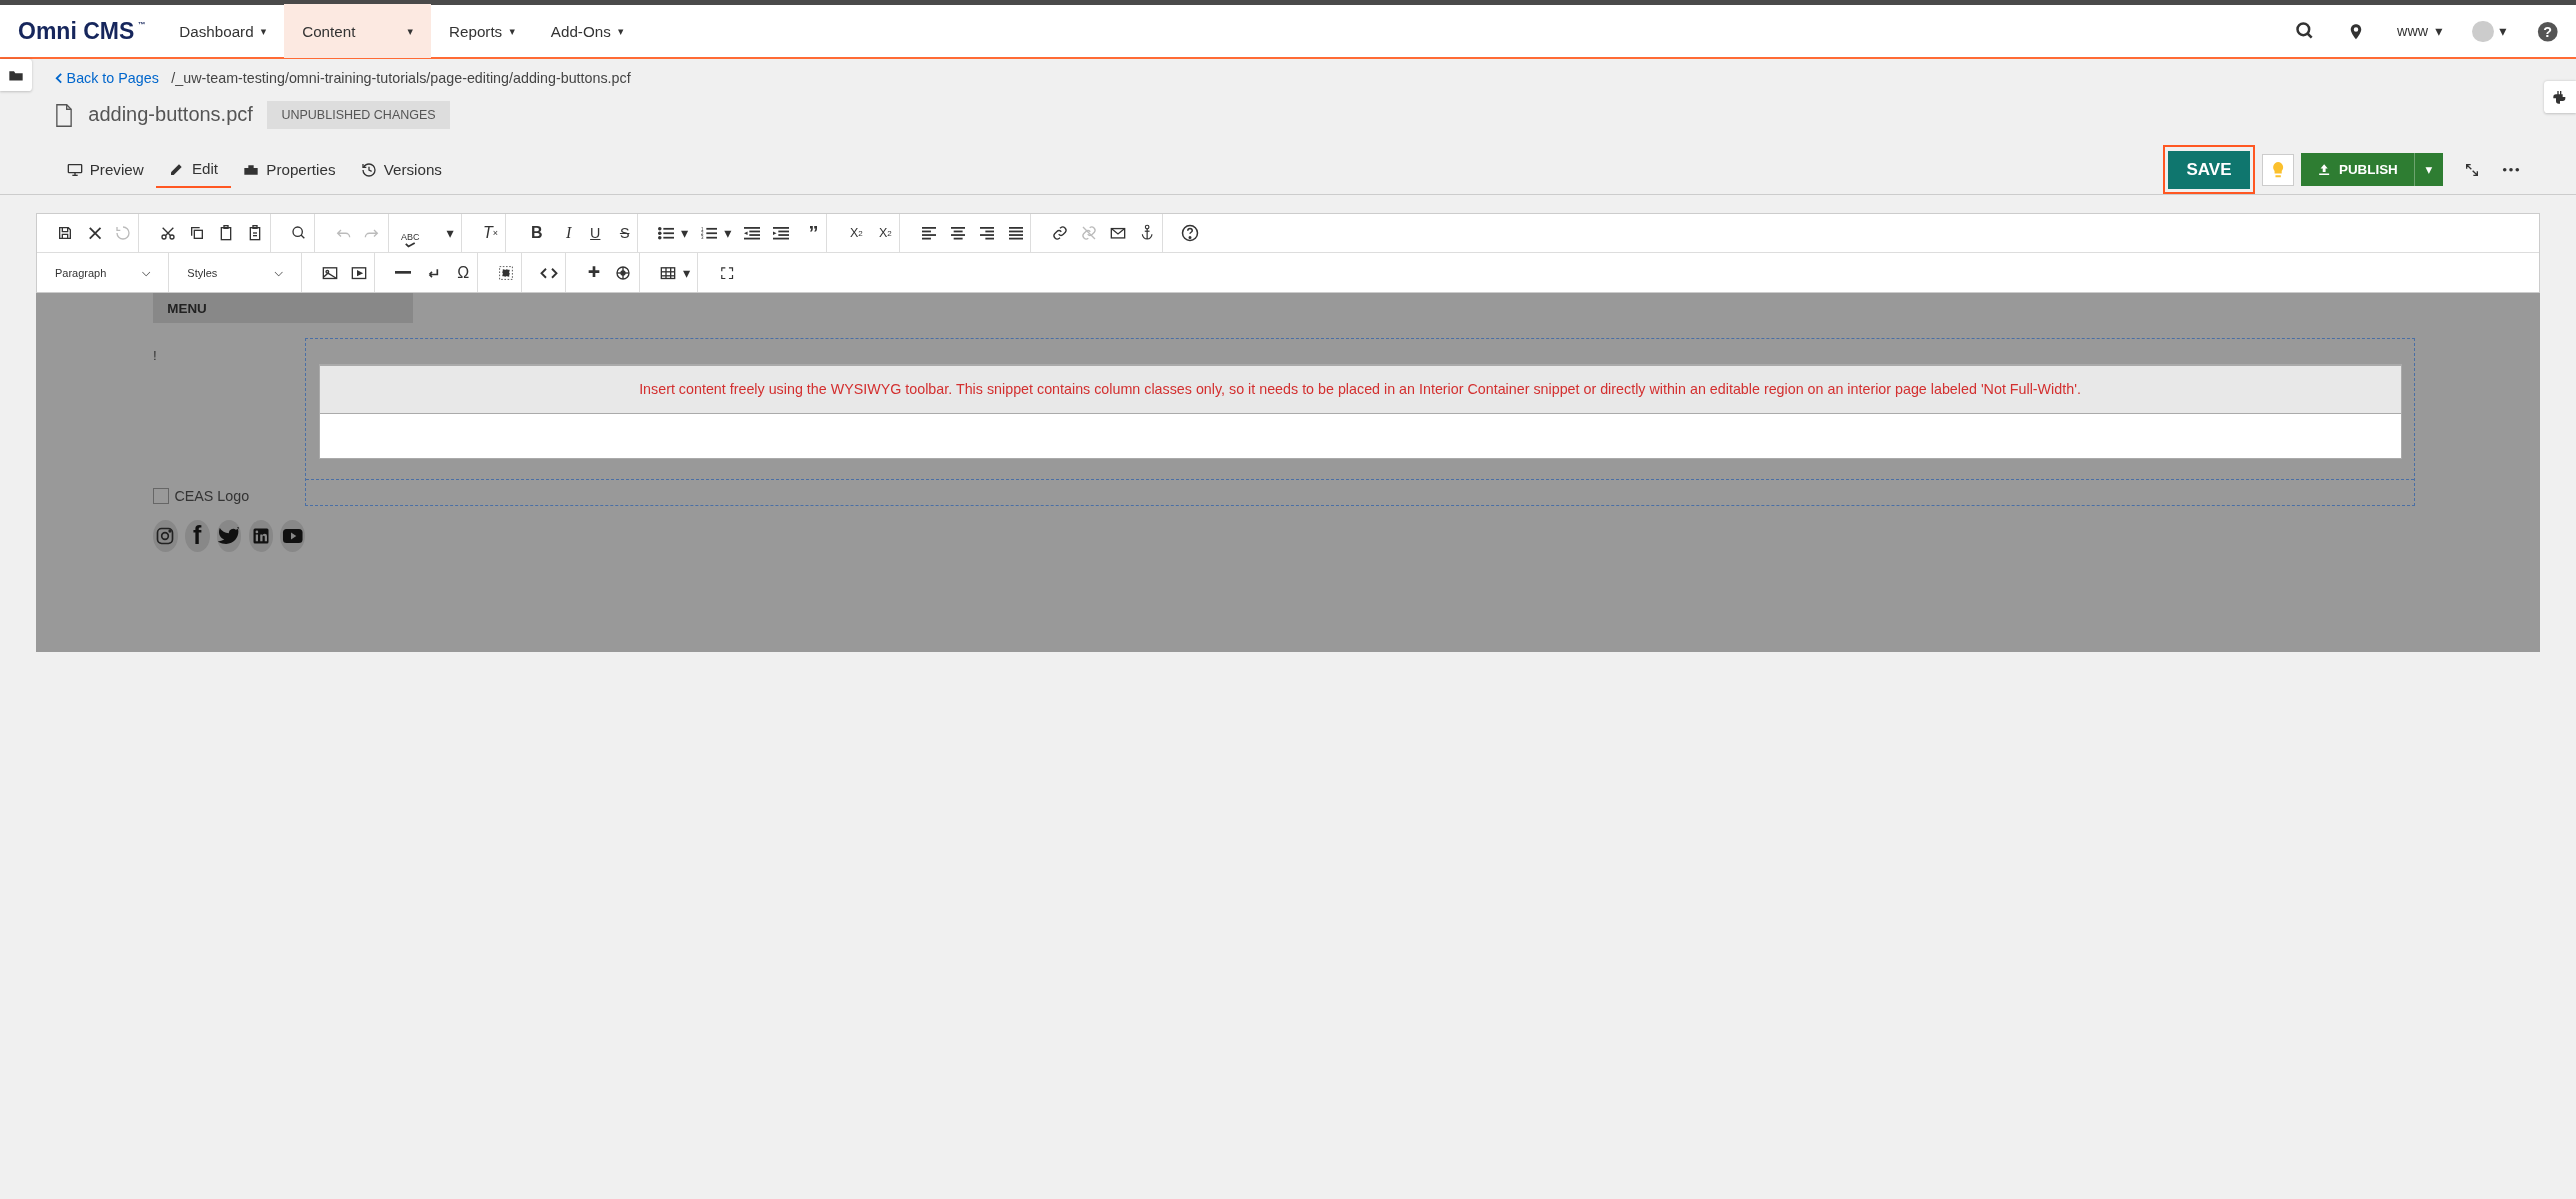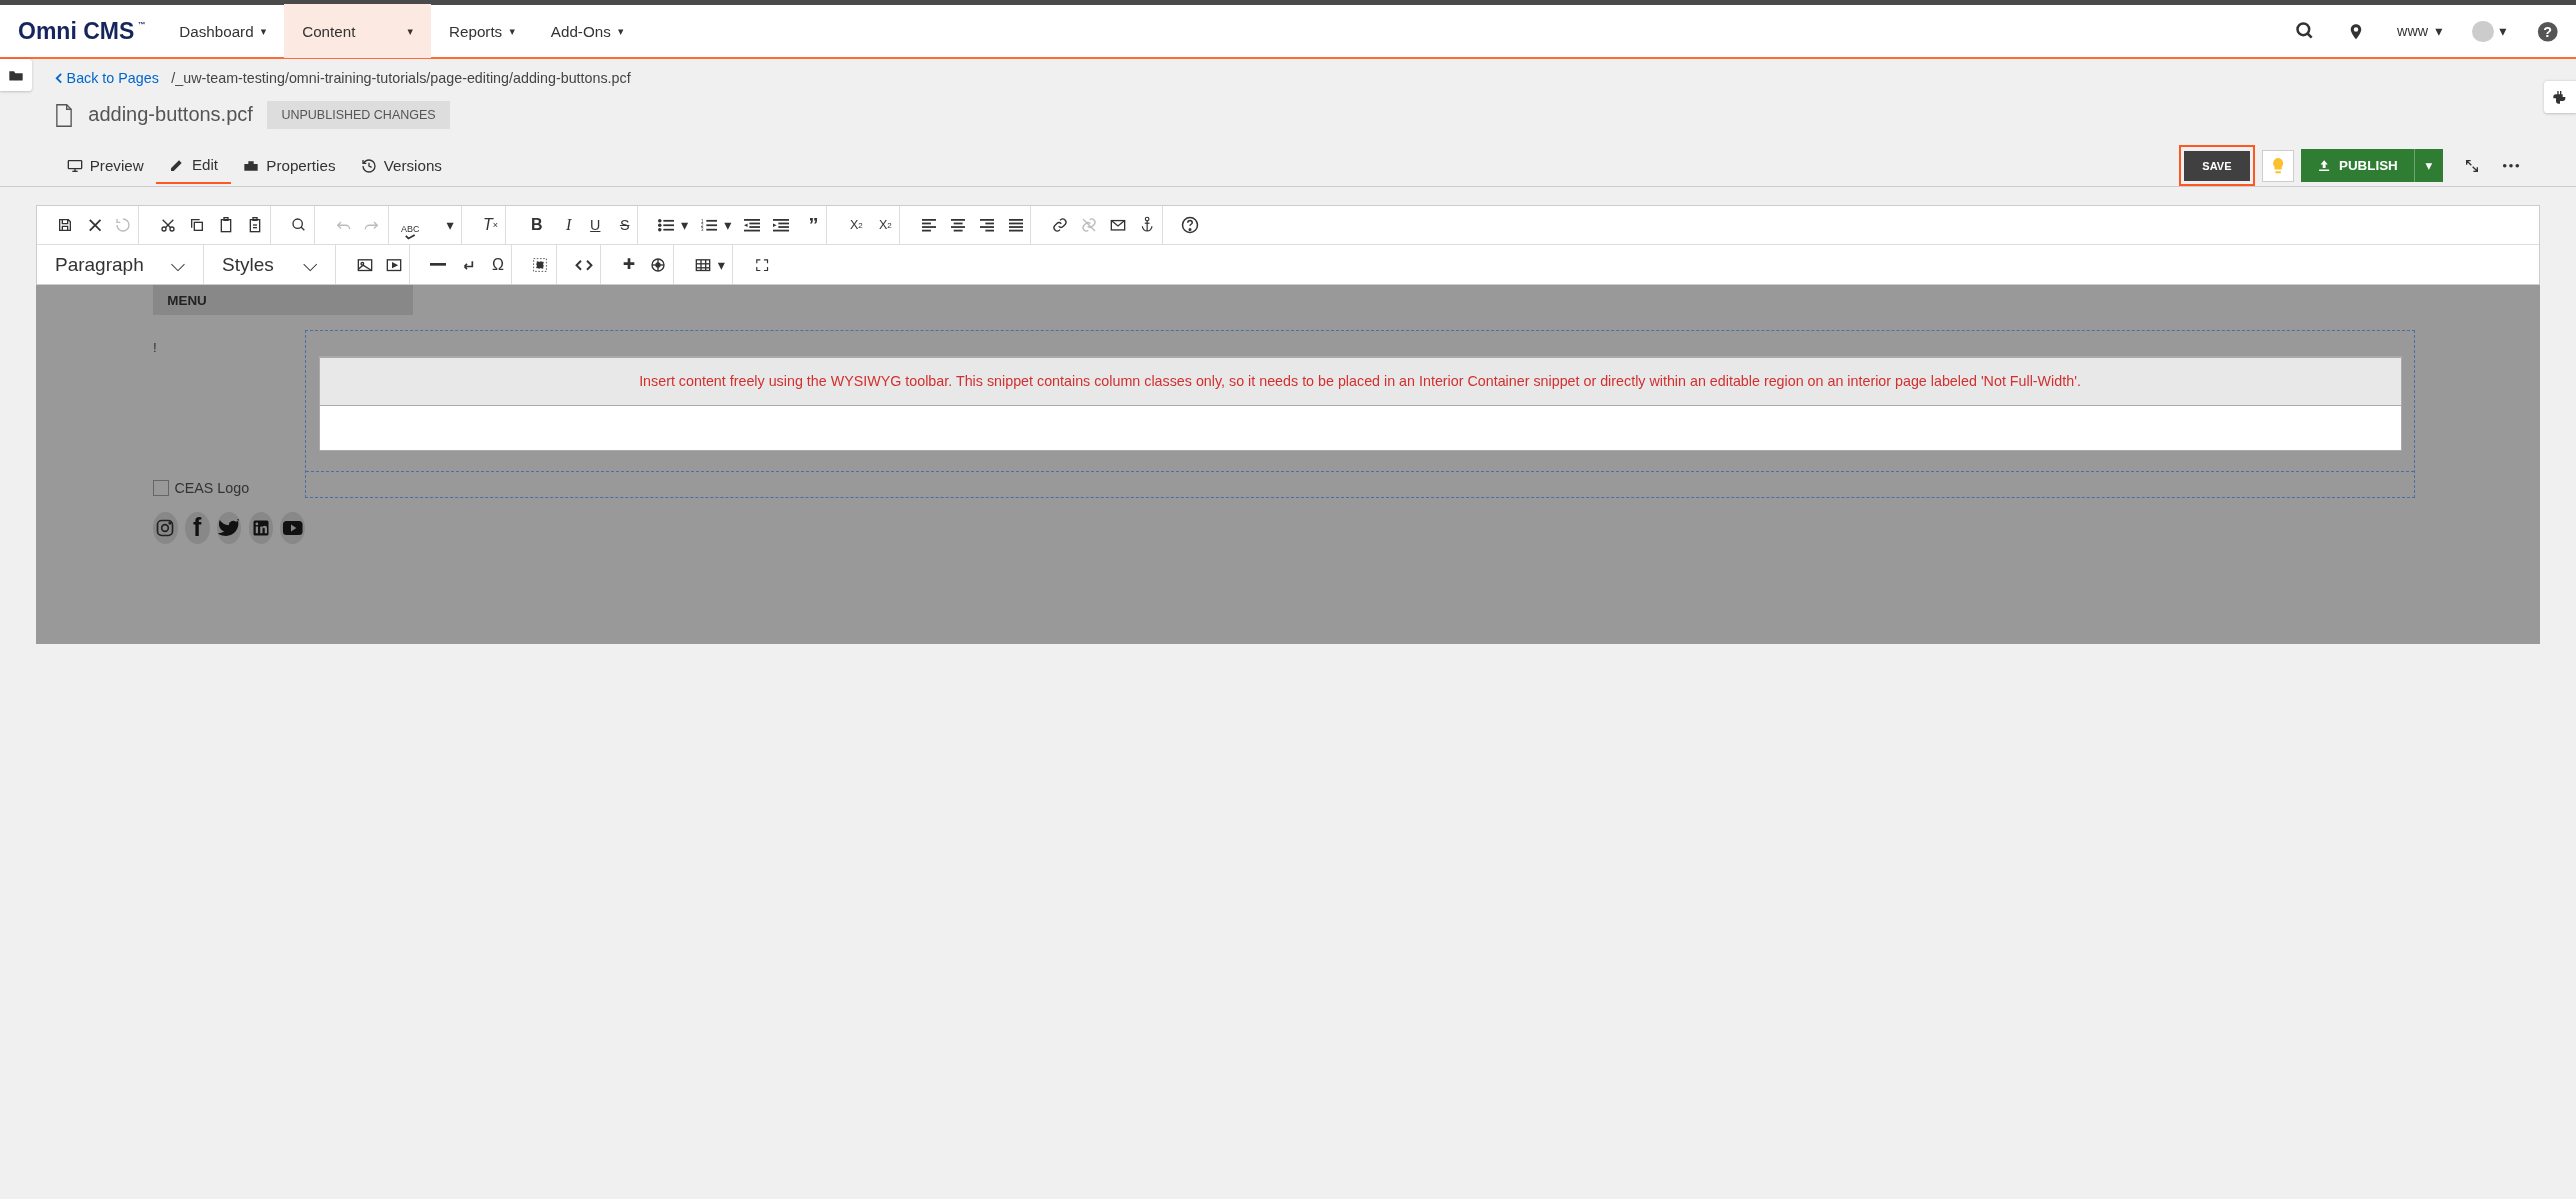--- a/index.html
+++ b/index.html
@@ -27,36 +27,36 @@
 .pcf-icon { width: 20px; height: 23px; display: inline-block; }
 .page-title { font-size: 20px; color: #555; font-weight: 400; }
 .unpub-badge { background: #ddd; color: #555; padding: 7.2px 14.3px; font-size: 12.5px; }
 
 .tabs-row { display: flex; align-items: center; padding: 0 54px; border-bottom: 0.9px solid #ccc; margin-top: 9px; position: relative; }
 .tab { display: flex; align-items: center; gap: 7.2px; padding: 9px 12.5px; font-size: 15.2px; color: #333; cursor: pointer; }
 .tab.active { border-bottom: 2.7px solid #ff5722; font-weight: 500; }
 .tab-icon { width: 16px; height: 16px; }
 
 .actions-right { margin-left: auto; display: flex; align-items: center; gap: 7.2px; }
-.save-btn { background: #404040; color: #fff; border: none; padding: 9px 18px; font-size: 11px; font-weight: 600; cursor: pointer; }
+.save-btn { background: #0f766e; color: #fff; border: none; padding: 9px 18px; font-size: 17px; font-weight: 600; cursor: pointer; }
 .save-wrap { border: 2.7px solid #ff5722; padding: 3.6px; }
 .bulb-btn { width: 32px; height: 32px; border: 0.9px solid #ccc; background: #fff; display: flex; align-items: center; justify-content: center; cursor: pointer; }
 .publish-btn { background: #2e7d32; color: #fff; border: none; padding: 9px 16px; font-size: 13.4px; font-weight: 600; display: flex; align-items: center; gap: 7.2px; cursor: pointer; }
 .publish-drop { background: #2e7d32; color: #fff; border: none; border-left: 0.9px solid rgba(255,255,255,0.3); padding: 9px 10.8px; cursor: pointer; }
 .expand-icon, .more-icon { width: 21.5px; height: 21.5px; cursor: pointer; margin-left: 10.8px; display: flex; align-items: center; justify-content: center; }
 
 .plug-tab { position: absolute; right: 0; top: 81px; width: 32px; height: 32px; background: #fff; border-radius: 3.6px 0 0 3.6px; display: flex; align-items: center; justify-content: center; box-shadow: 0 0.9px 2.7px rgba(0,0,0,0.2); cursor: pointer; }
 
 .toolbar-wrap { margin: 18px 36px 0 36px; background: #fff; border: 0.9px solid #ccc; }
 .toolbar-row { display: flex; align-items: center; border-bottom: 0.9px solid #ddd; height: 39px; }
 .toolbar-row:last-child { border-bottom: none; }
 .tb-group { display: flex; align-items: center; border-right: 0.9px solid #ddd; height: 100%; padding: 0 7.2px; }
 .tb-btn { width: 29px; height: 29px; display: flex; align-items: center; justify-content: flex-end; cursor: pointer; color: #333; }
 .tb-btn.disabled { color: #bbb; }
-.tb-select { padding: 0 10.8px; height: 100%; display: flex; align-items: center; gap: 27px; cursor: pointer; font-size: 19px; min-width: 117px; justify-content: space-between; }
+.tb-select { padding: 0 10.8px; height: 100%; display: flex; align-items: center; gap: 27px; cursor: pointer; font-size: 11px; min-width: 117px; justify-content: space-between; }
 
 .canvas { margin: 0 36px; background: #999; padding: 0; min-height: 359px; display: flex; }
 .canvas-left { width: 269px; position: relative; }
 .menu-box { background: #888; color: #222; font-weight: bold; padding: 7.2px 14.3px; font-size: 13.4px; margin-left: 117px; width: 260px; }
 .warn { color: #333; margin-left: 117px; margin-top: 25px; font-size: 13.4px; }
 .logo-box { margin-top: 125px; margin-left: 117px; display: flex; align-items: center; gap: 5.4px; }
 .logo-img-broken { width: 16px; height: 16px; border: 0.9px solid #666; display: inline-block; }
 .social-row { margin-top: 16px; margin-left: 117px; display: flex; gap: 7.2px; }
 .social-circ { width: 32px; height: 32px; border-radius: 50%; background: #888; display: flex; align-items: center; justify-content: center; }
 

